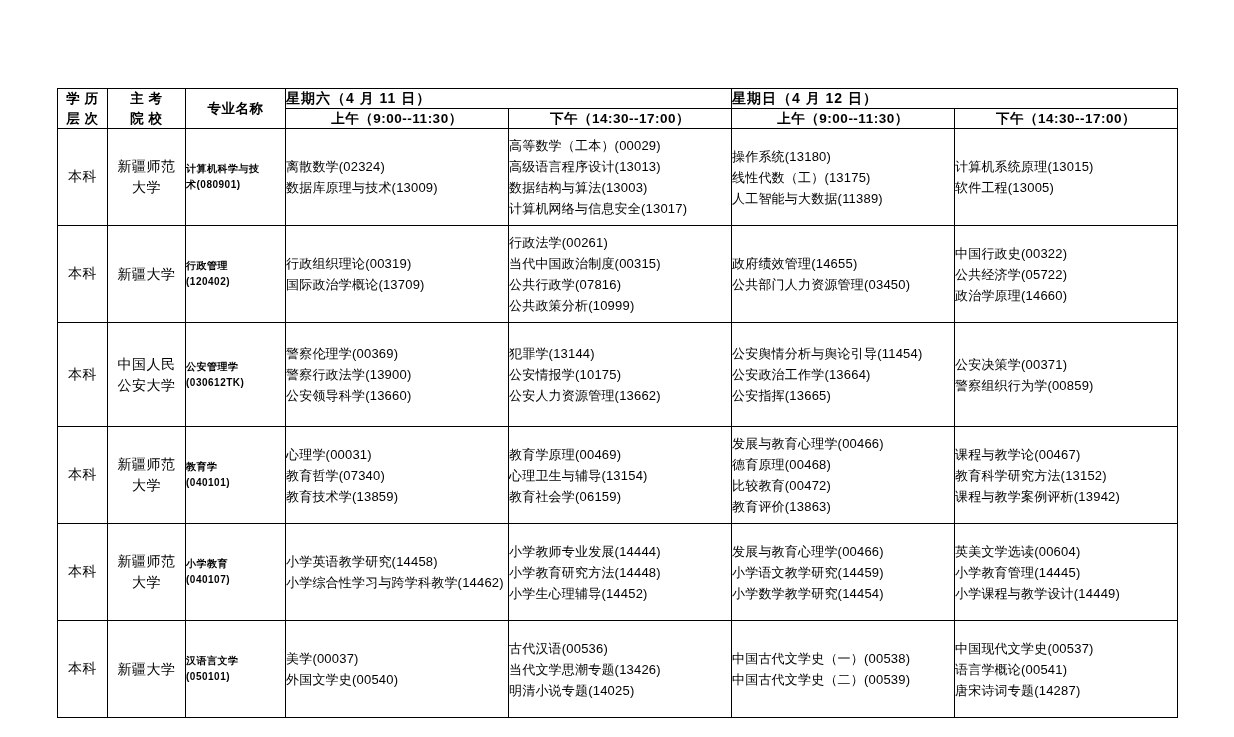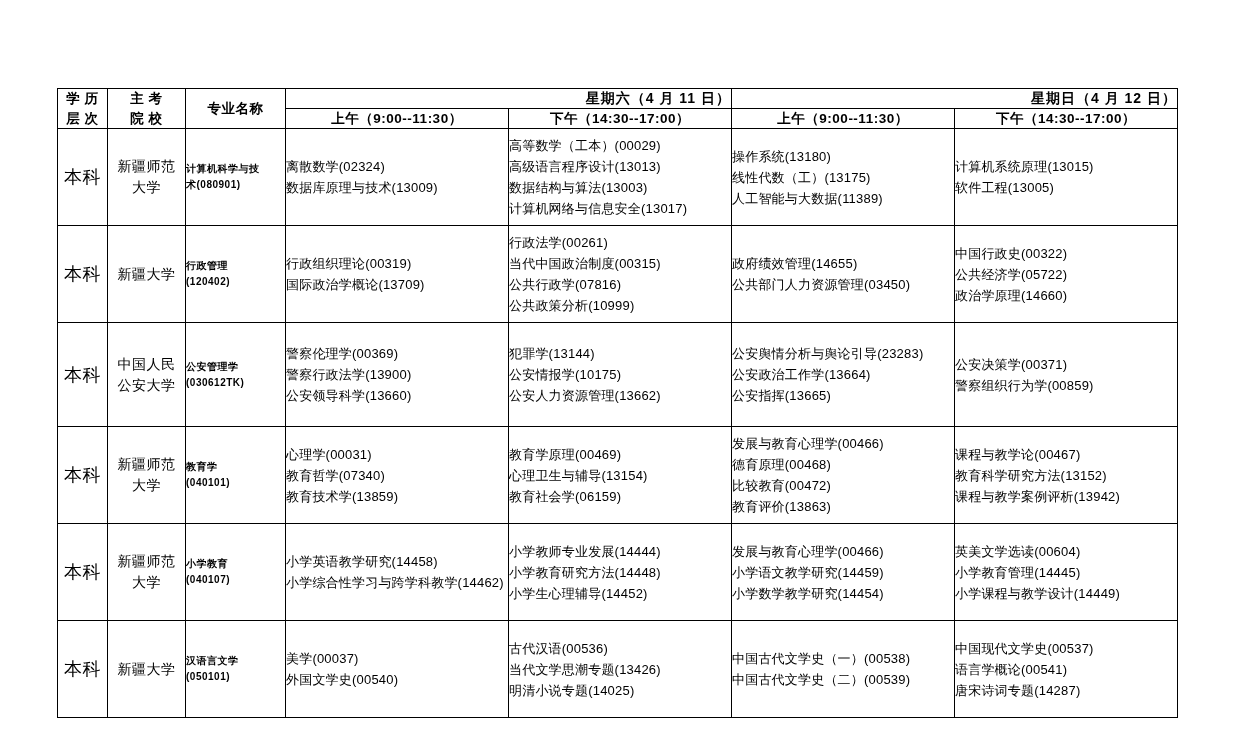--- a/index.html
+++ b/index.html
@@ -45,36 +45,36 @@
 
   .hdr-cell {
     text-align: center;
     font-size: 13.5px;
     font-weight: bold;
     line-height: 1.45;
     padding: 5px 2px;
     letter-spacing: 0.5px;
   }
   .hdr-day {
-    text-align: right;
+    text-align: left;
     font-size: 14px;
     font-weight: bold;
     padding: 8px 2px;
     letter-spacing: 1px;
   }
   .hdr-sess {
     text-align: center;
     font-size: 13.5px;
     font-weight: bold;
     padding: 7px 2px;
     letter-spacing: 0.5px;
   }
   td.level {
     text-align: center;
-    font-size: 18px;
+    font-size: 14px;
     letter-spacing: 0.5px;
   }
   td.school {
     text-align: center;
     font-size: 14px;
     line-height: 1.5;
     letter-spacing: 0.5px;
   }
   td.major {
     text-align: left;
@@ -211,21 +211,21 @@
               <div class="course-line">警察伦理学(00369)</div>
               <div class="course-line">警察行政法学(13900)</div>
               <div class="course-line">公安领导科学(13660)</div>
             </td>
             <td class="courses">
               <div class="course-line">犯罪学(13144)</div>
               <div class="course-line">公安情报学(10175)</div>
               <div class="course-line">公安人力资源管理(13662)</div>
             </td>
             <td class="courses">
-              <div class="course-line">公安舆情分析与舆论引导(23283)</div>
+              <div class="course-line">公安舆情分析与舆论引导(11454)</div>
               <div class="course-line">公安政治工作学(13664)</div>
               <div class="course-line">公安指挥(13665)</div>
             </td>
             <td class="courses">
               <div class="course-line">公安决策学(00371)</div>
               <div class="course-line">警察组织行为学(00859)</div>
             </td>
           </tr>
           <tr class="data-row">
             <td class="level">本科</td>

